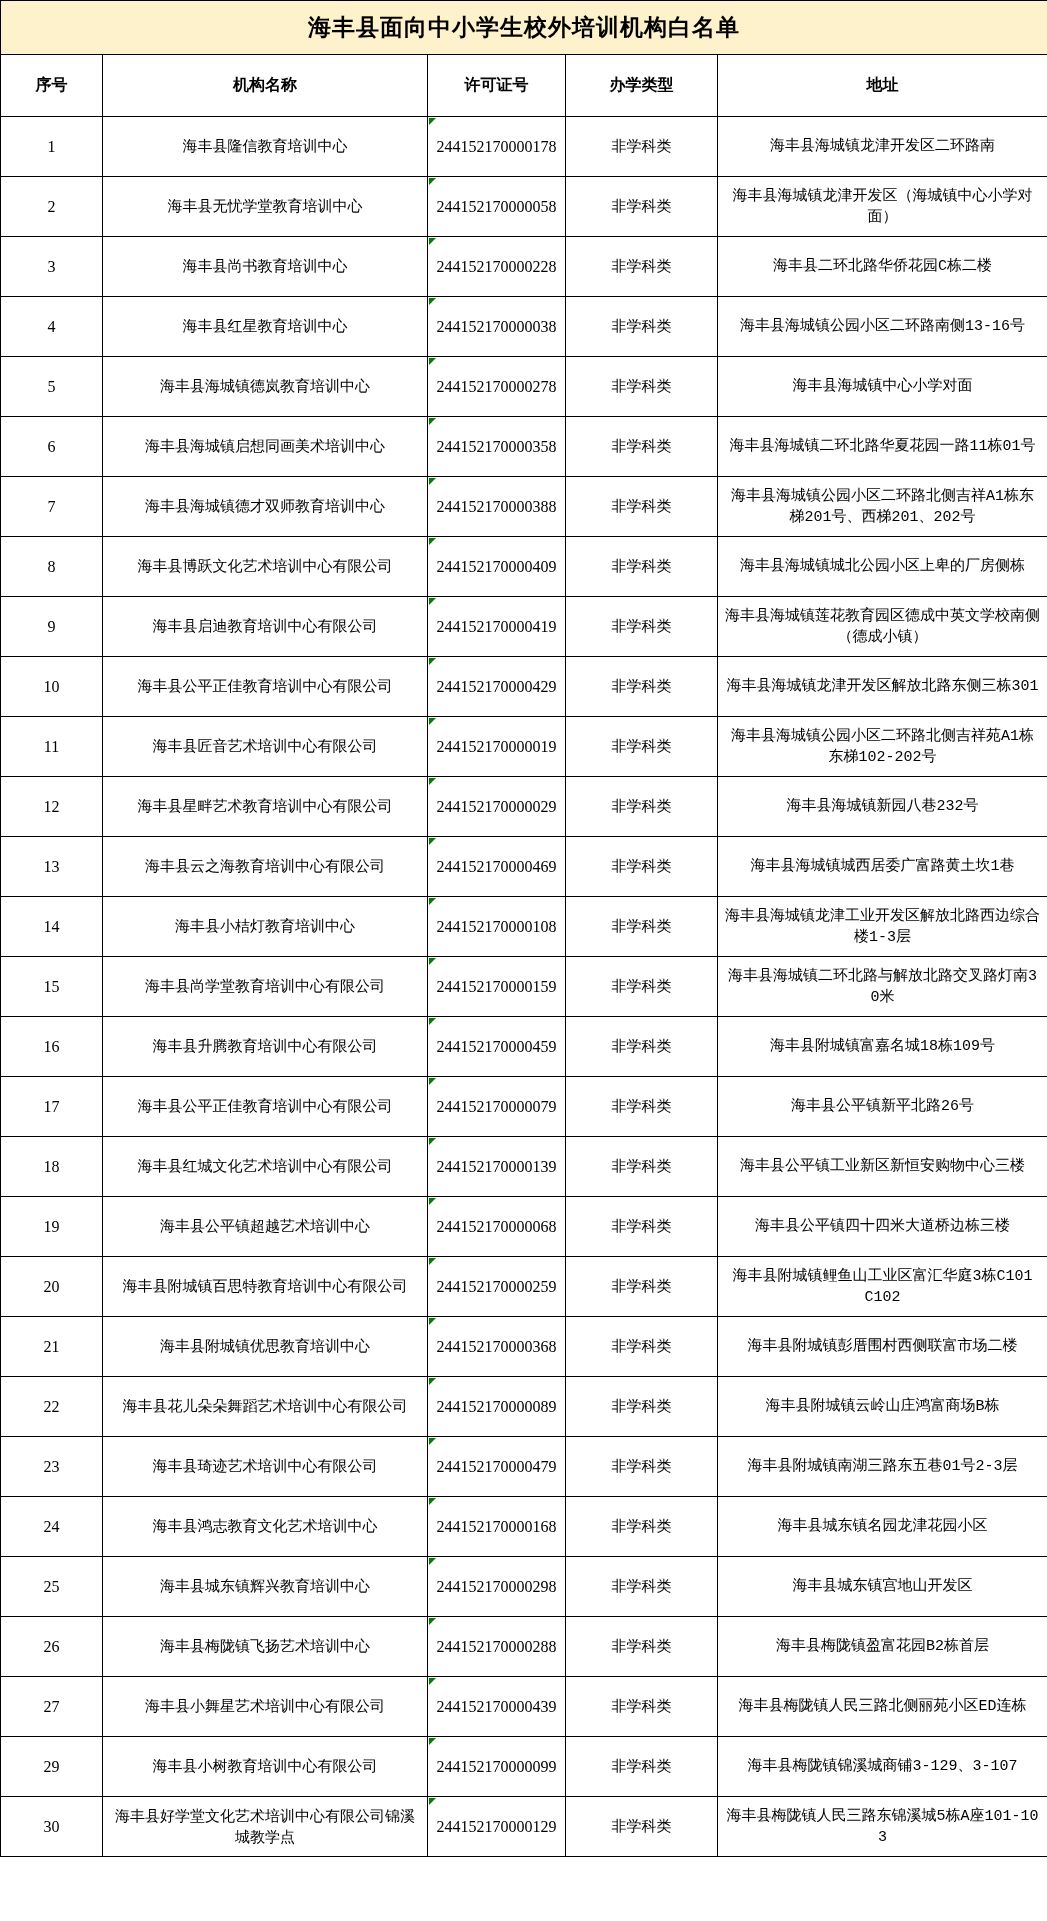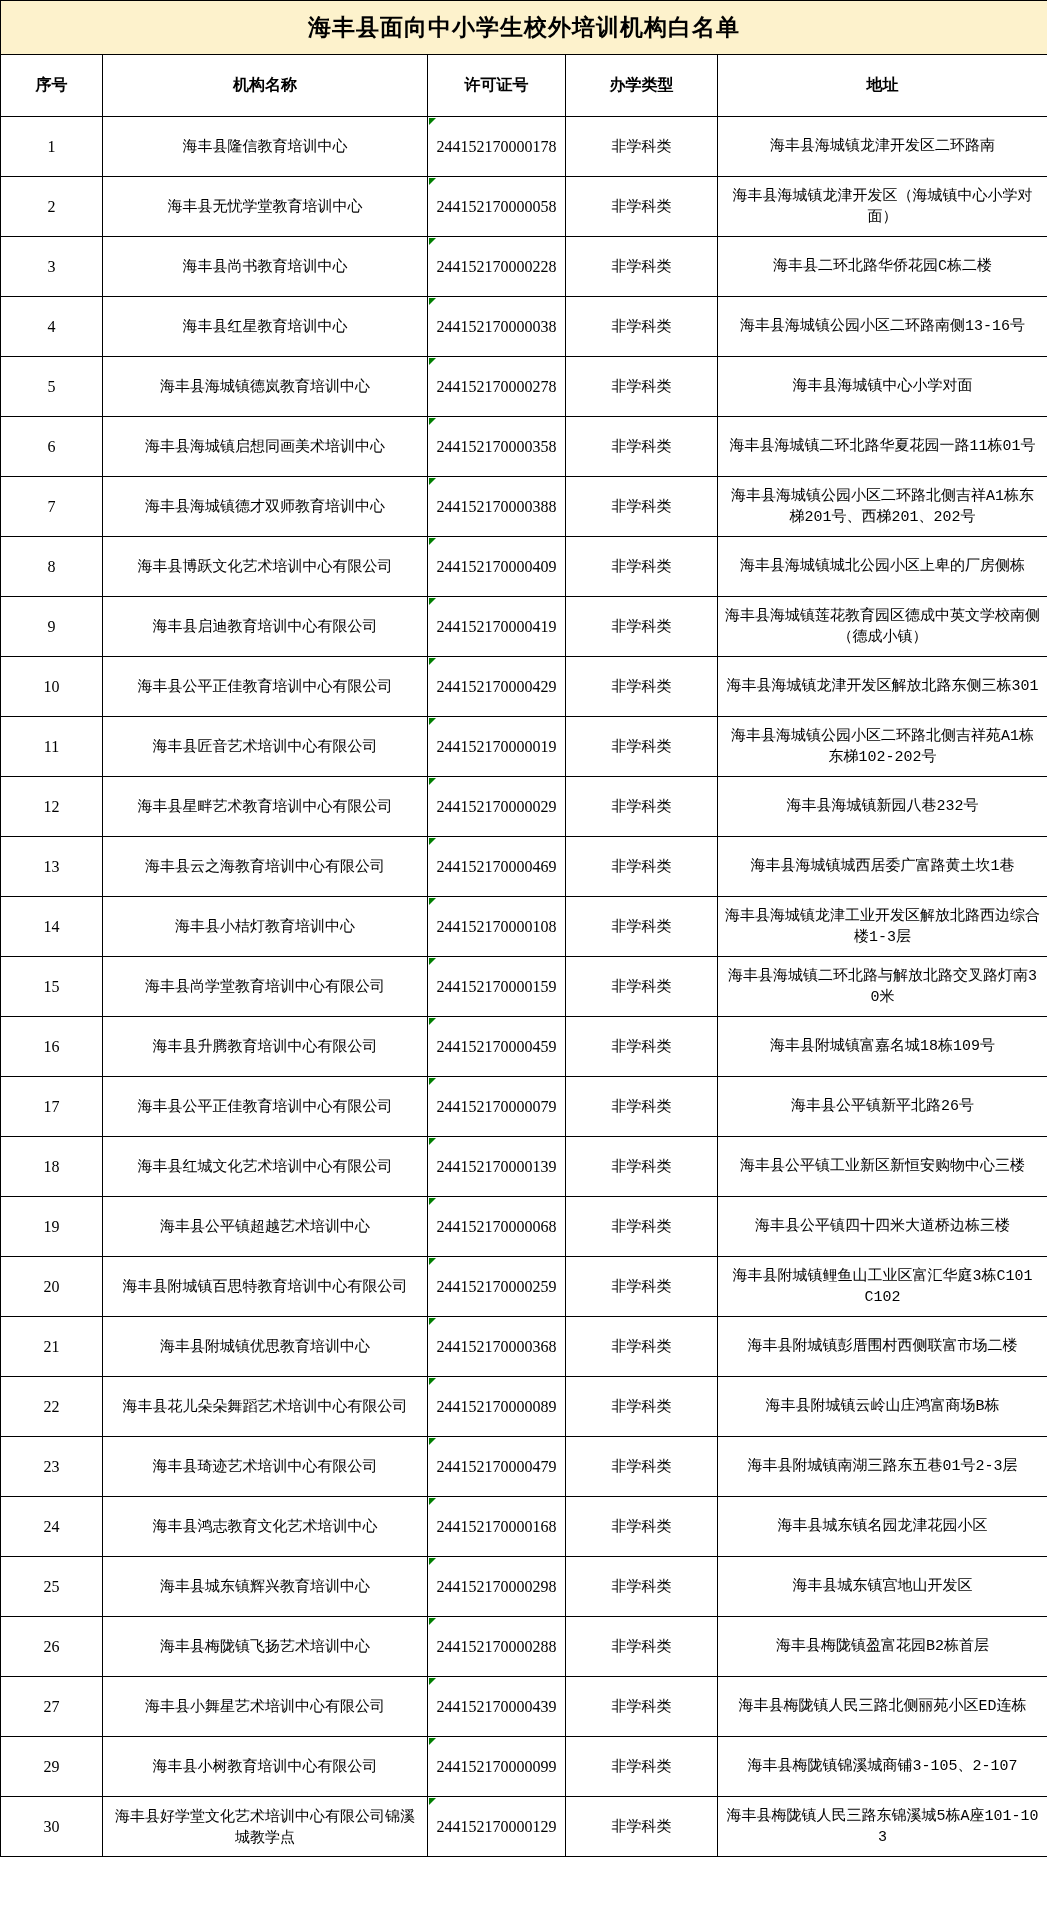--- a/index.html
+++ b/index.html
@@ -281,21 +281,21 @@
           <td>海丰县小舞星艺术培训中心有限公司</td>
           <td class="license-cell"><span class="flag"></span><span>244152170000439</span></td>
           <td>非学科类</td>
           <td class="addr-cell">海丰县梅陇镇人民三路北侧丽苑小区ED连栋</td>
         </tr>
         <tr>
           <td class="num-cell">29</td>
           <td>海丰县小树教育培训中心有限公司</td>
           <td class="license-cell"><span class="flag"></span><span>244152170000099</span></td>
           <td>非学科类</td>
-          <td class="addr-cell">海丰县梅陇镇锦溪城商铺3-105、2-107</td>
+          <td class="addr-cell">海丰县梅陇镇锦溪城商铺3-129、3-107</td>
         </tr>
         <tr>
           <td class="num-cell">30</td>
           <td>海丰县好学堂文化艺术培训中心有限公司锦溪城教学点</td>
           <td class="license-cell"><span class="flag"></span><span>244152170000129</span></td>
           <td>非学科类</td>
           <td class="addr-cell">海丰县梅陇镇人民三路东锦溪城5栋A座101-103</td>
         </tr>
       </tbody>
   </table>

